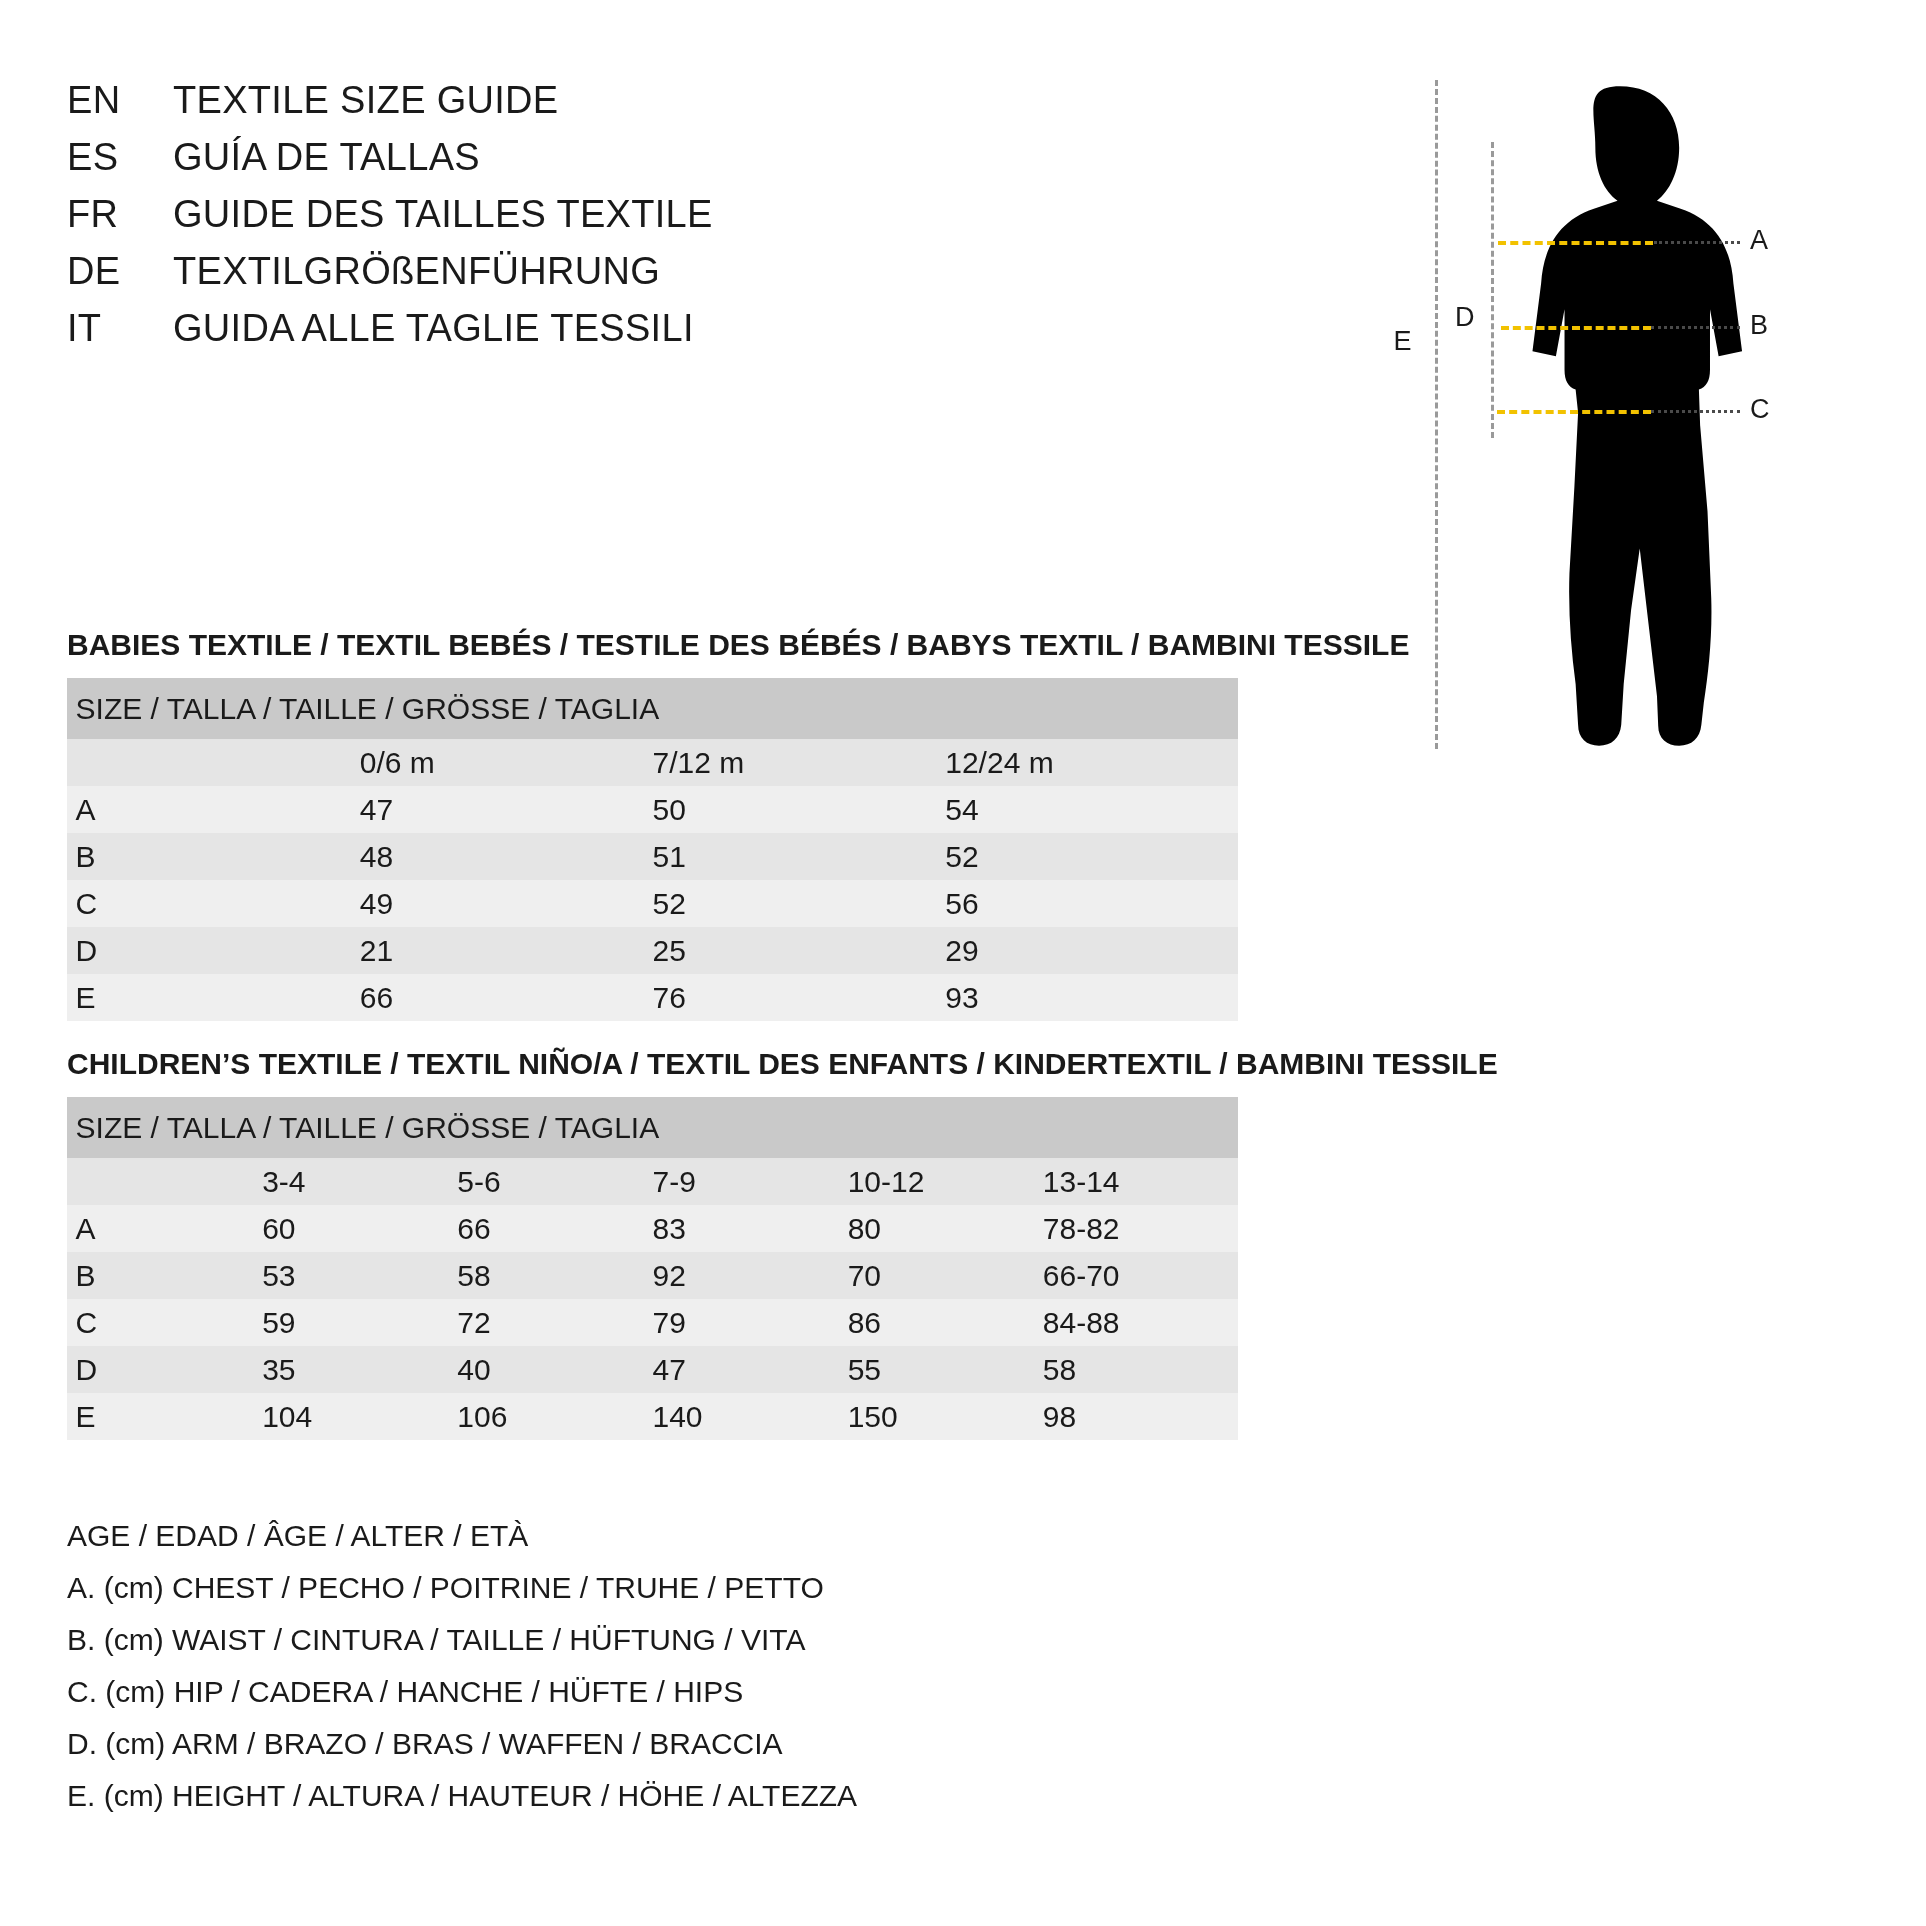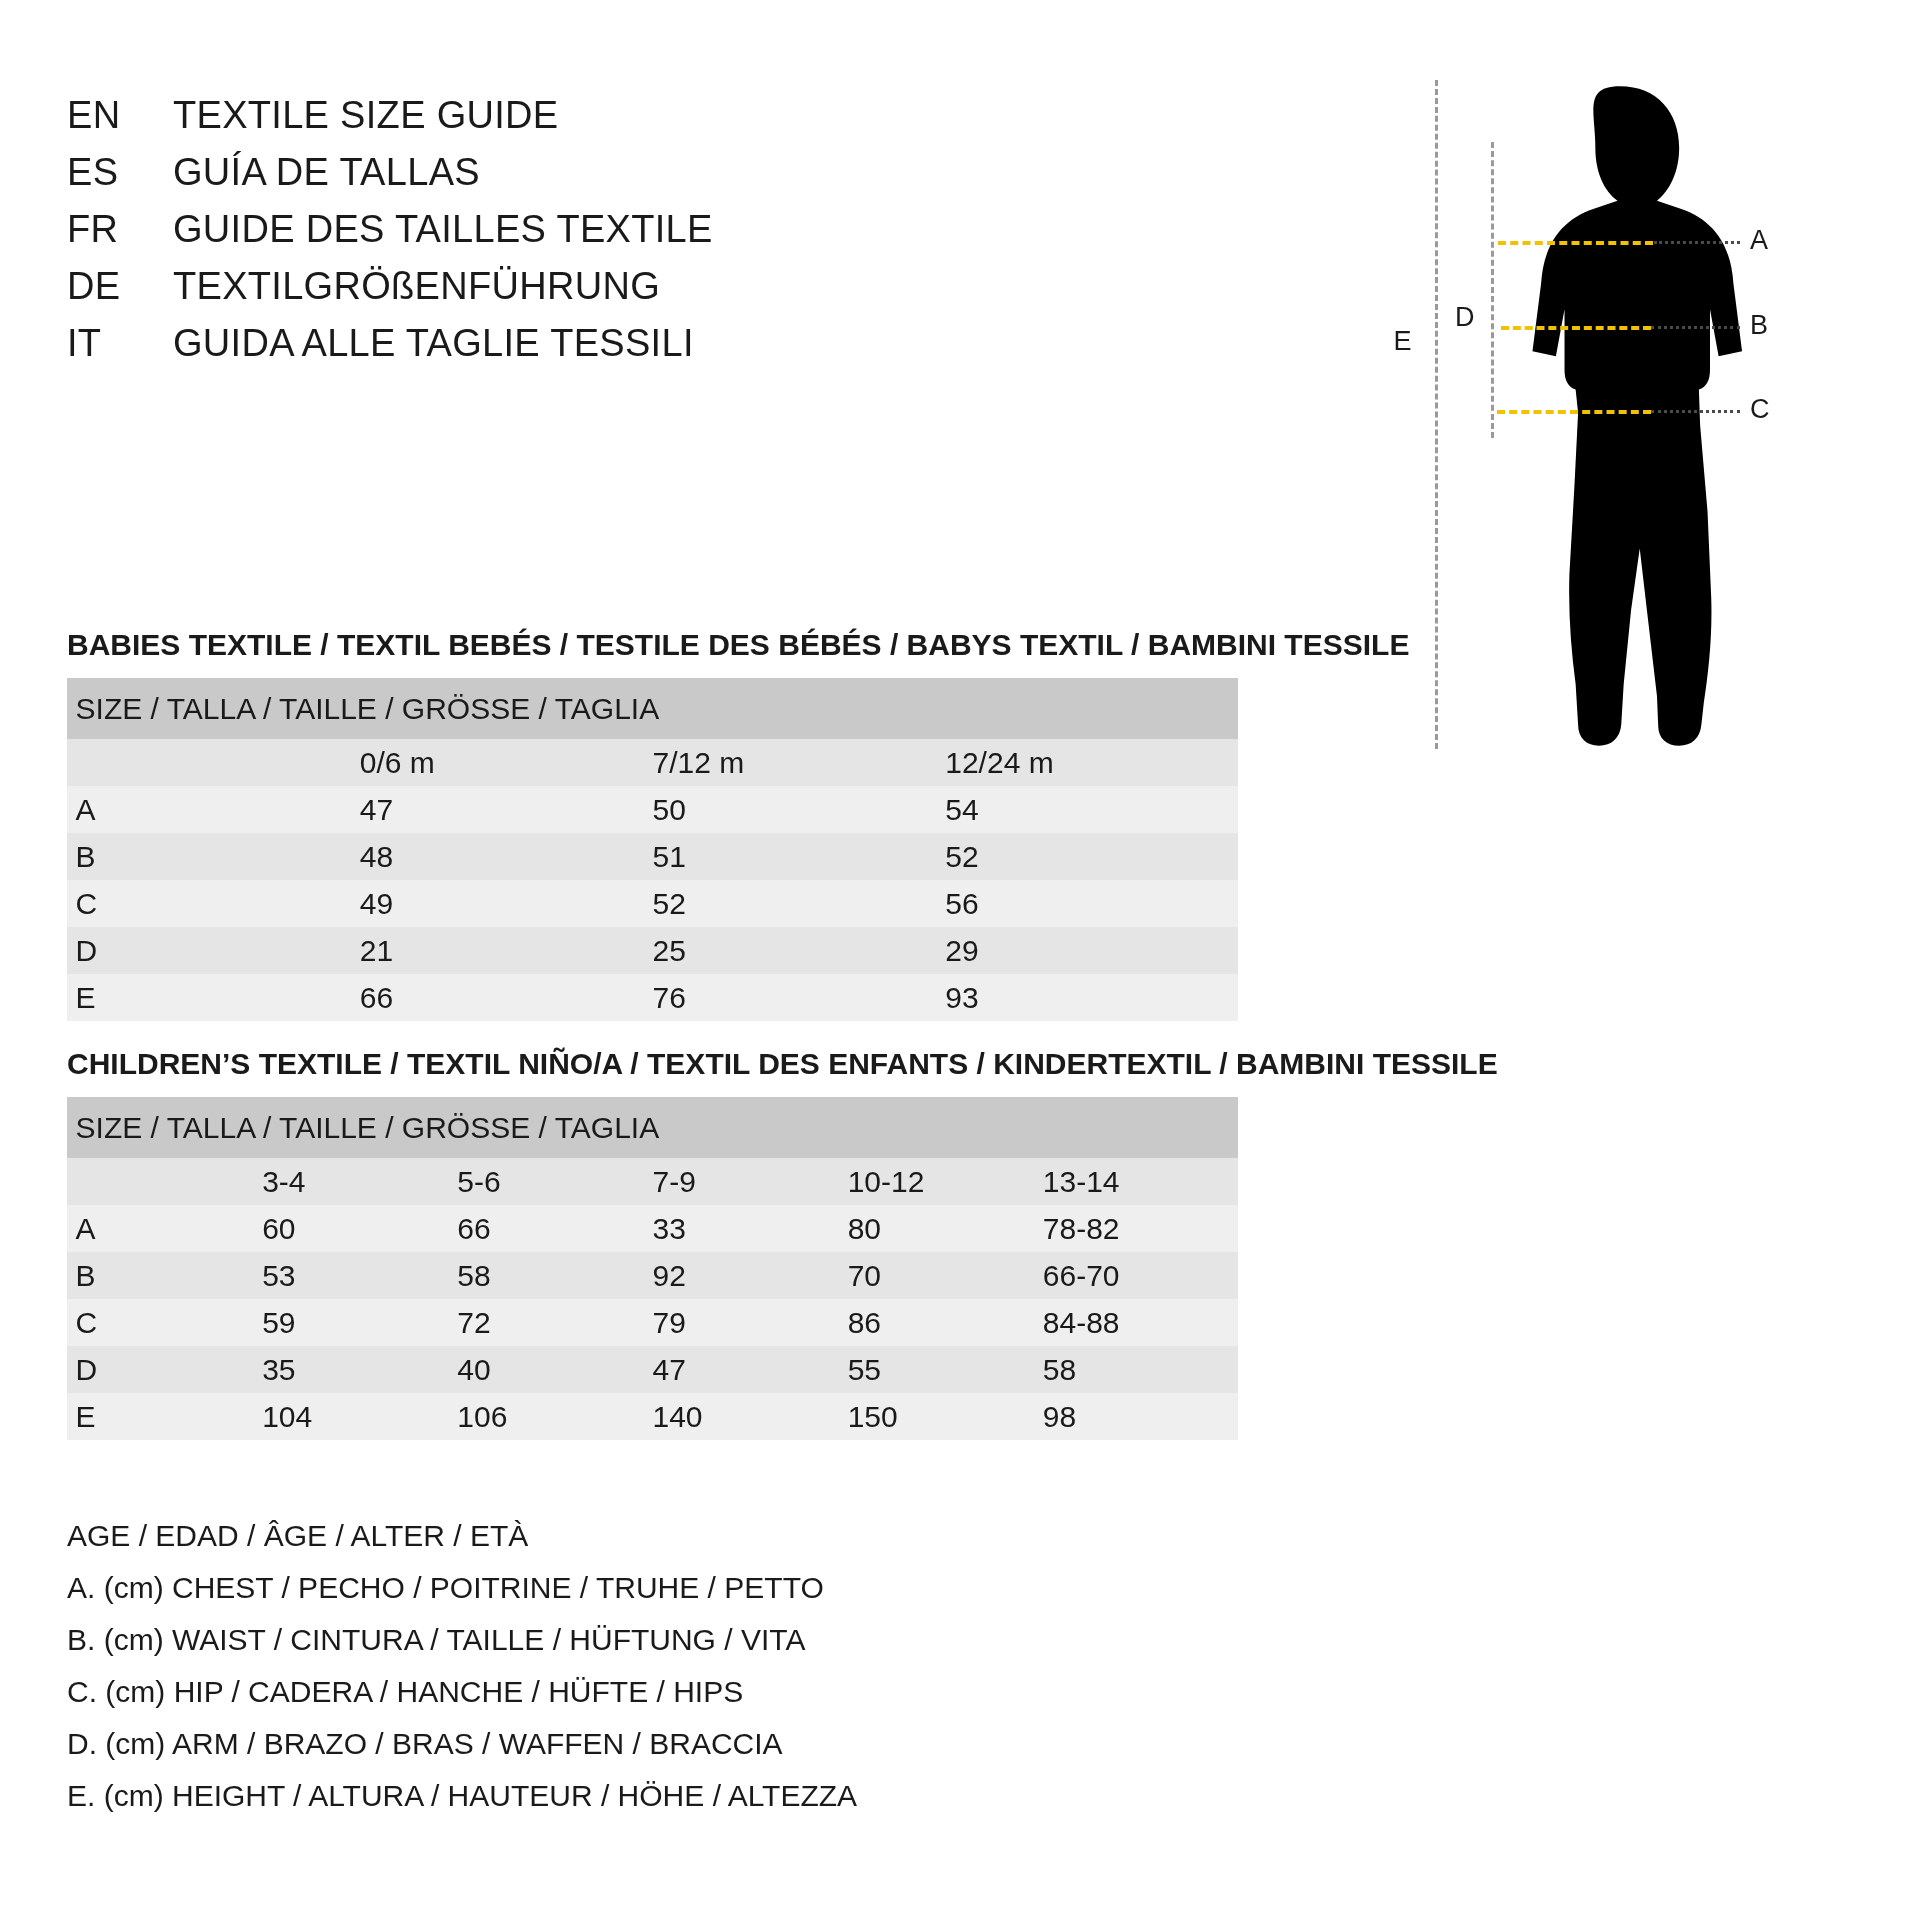--- a/index.html
+++ b/index.html
@@ -20,21 +20,21 @@
     position: relative;
     width: 1926px;
     height: 1926px;
     box-sizing: border-box;
   }
 
   
   .lang-block {
     position: absolute;
     left: 67px;
-    top: 94px;
+    top: 79px;
     width: 1171px;
   }
   .lang-row {
     display: flex;
     align-items: baseline;
     height: 57px;
     font-size: 38px;
     letter-spacing: 0.3px;
   }
   .lang-code {
@@ -281,21 +281,21 @@
           <td class="val">3-4</td>
           <td class="val">5-6</td>
           <td class="val">7-9</td>
           <td class="val">10-12</td>
           <td class="val">13-14</td>
         </tr>
         <tr class="zebra-light">
           <td class="col-label">A</td>
           <td class="val">60</td>
           <td class="val">66</td>
-          <td class="val">33</td>
+          <td class="val">83</td>
           <td class="val">80</td>
           <td class="val">78-82</td>
         </tr>
         <tr class="zebra-white">
           <td class="col-label">B</td>
           <td class="val">53</td>
           <td class="val">58</td>
           <td class="val">92</td>
           <td class="val">70</td>
           <td class="val">66-70</td>

